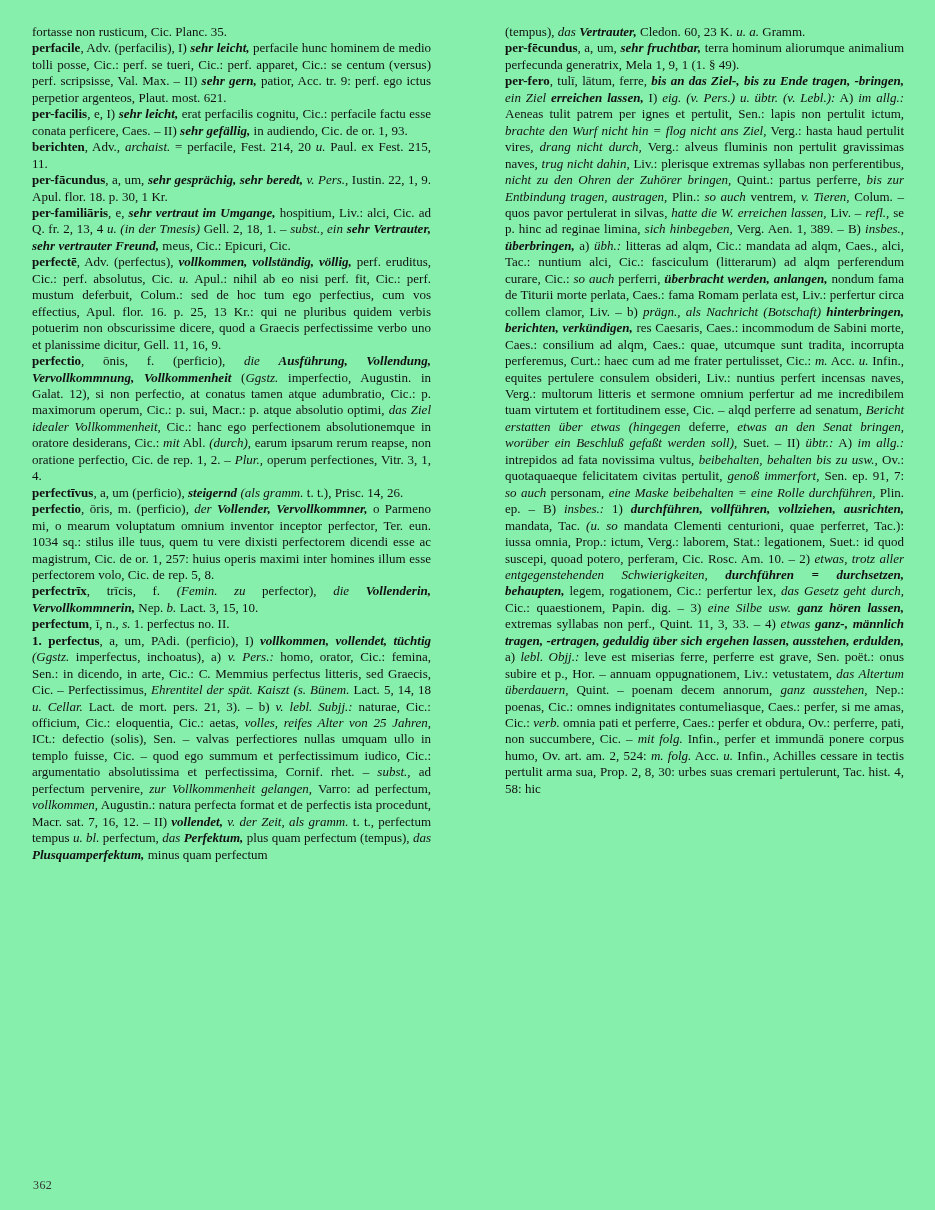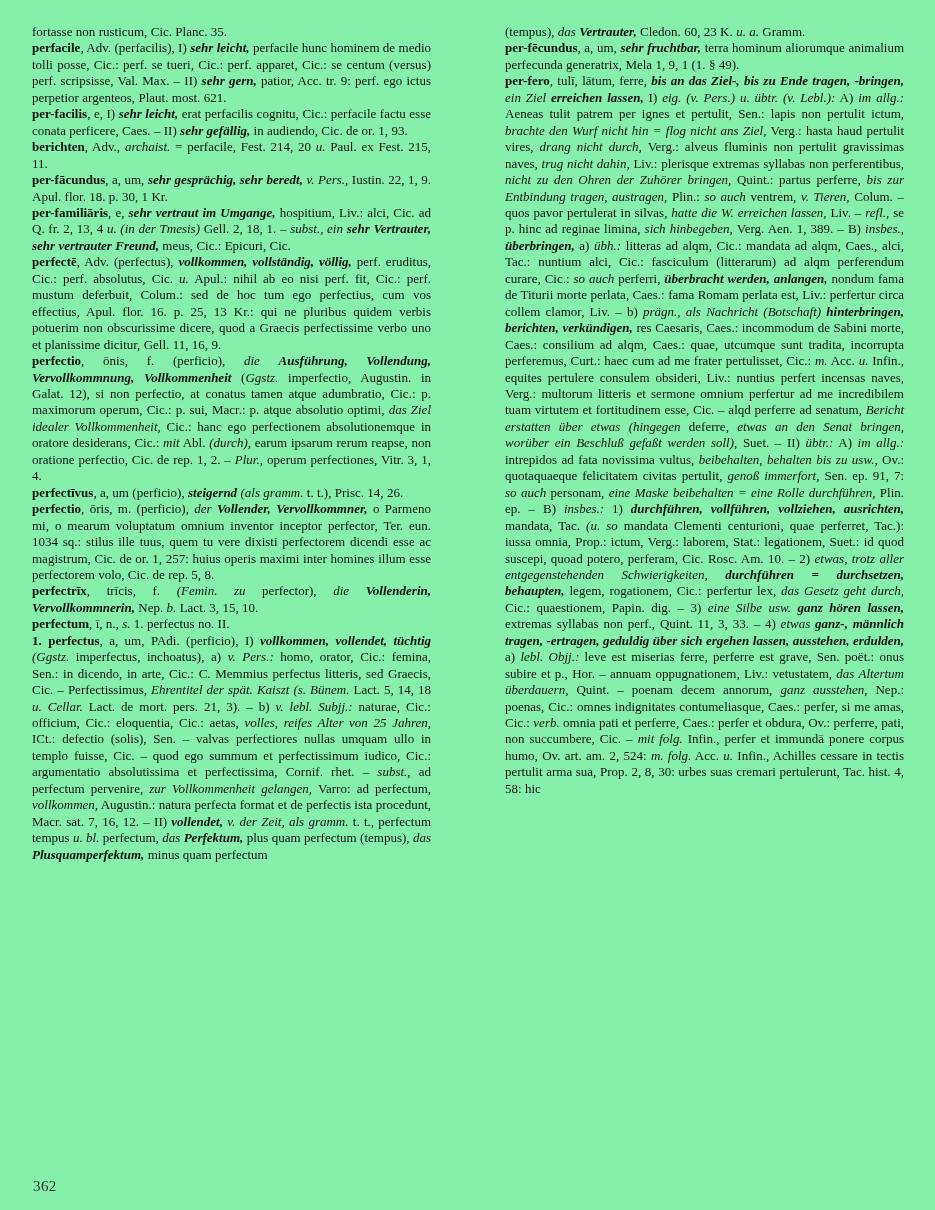--- a/index.html
+++ b/index.html
@@ -52,21 +52,21 @@
   .entry {
     margin: 0;
   }
   b      { font-weight: bold; }
   i      { font-style: italic; }
   .bi    { font-weight: bold; font-style: italic; }
   .pageno {
     position: absolute;
     left: 33px;
     top: 1178px;
-    font-size: 15px;
+    font-size: 12px;
     color: #333333;
     font-family: "Liberation Serif", "DejaVu Serif", serif;
     letter-spacing: 0.4px;
   }
 </style>
 </head>
 <body>
 
 <div class="page">
 

